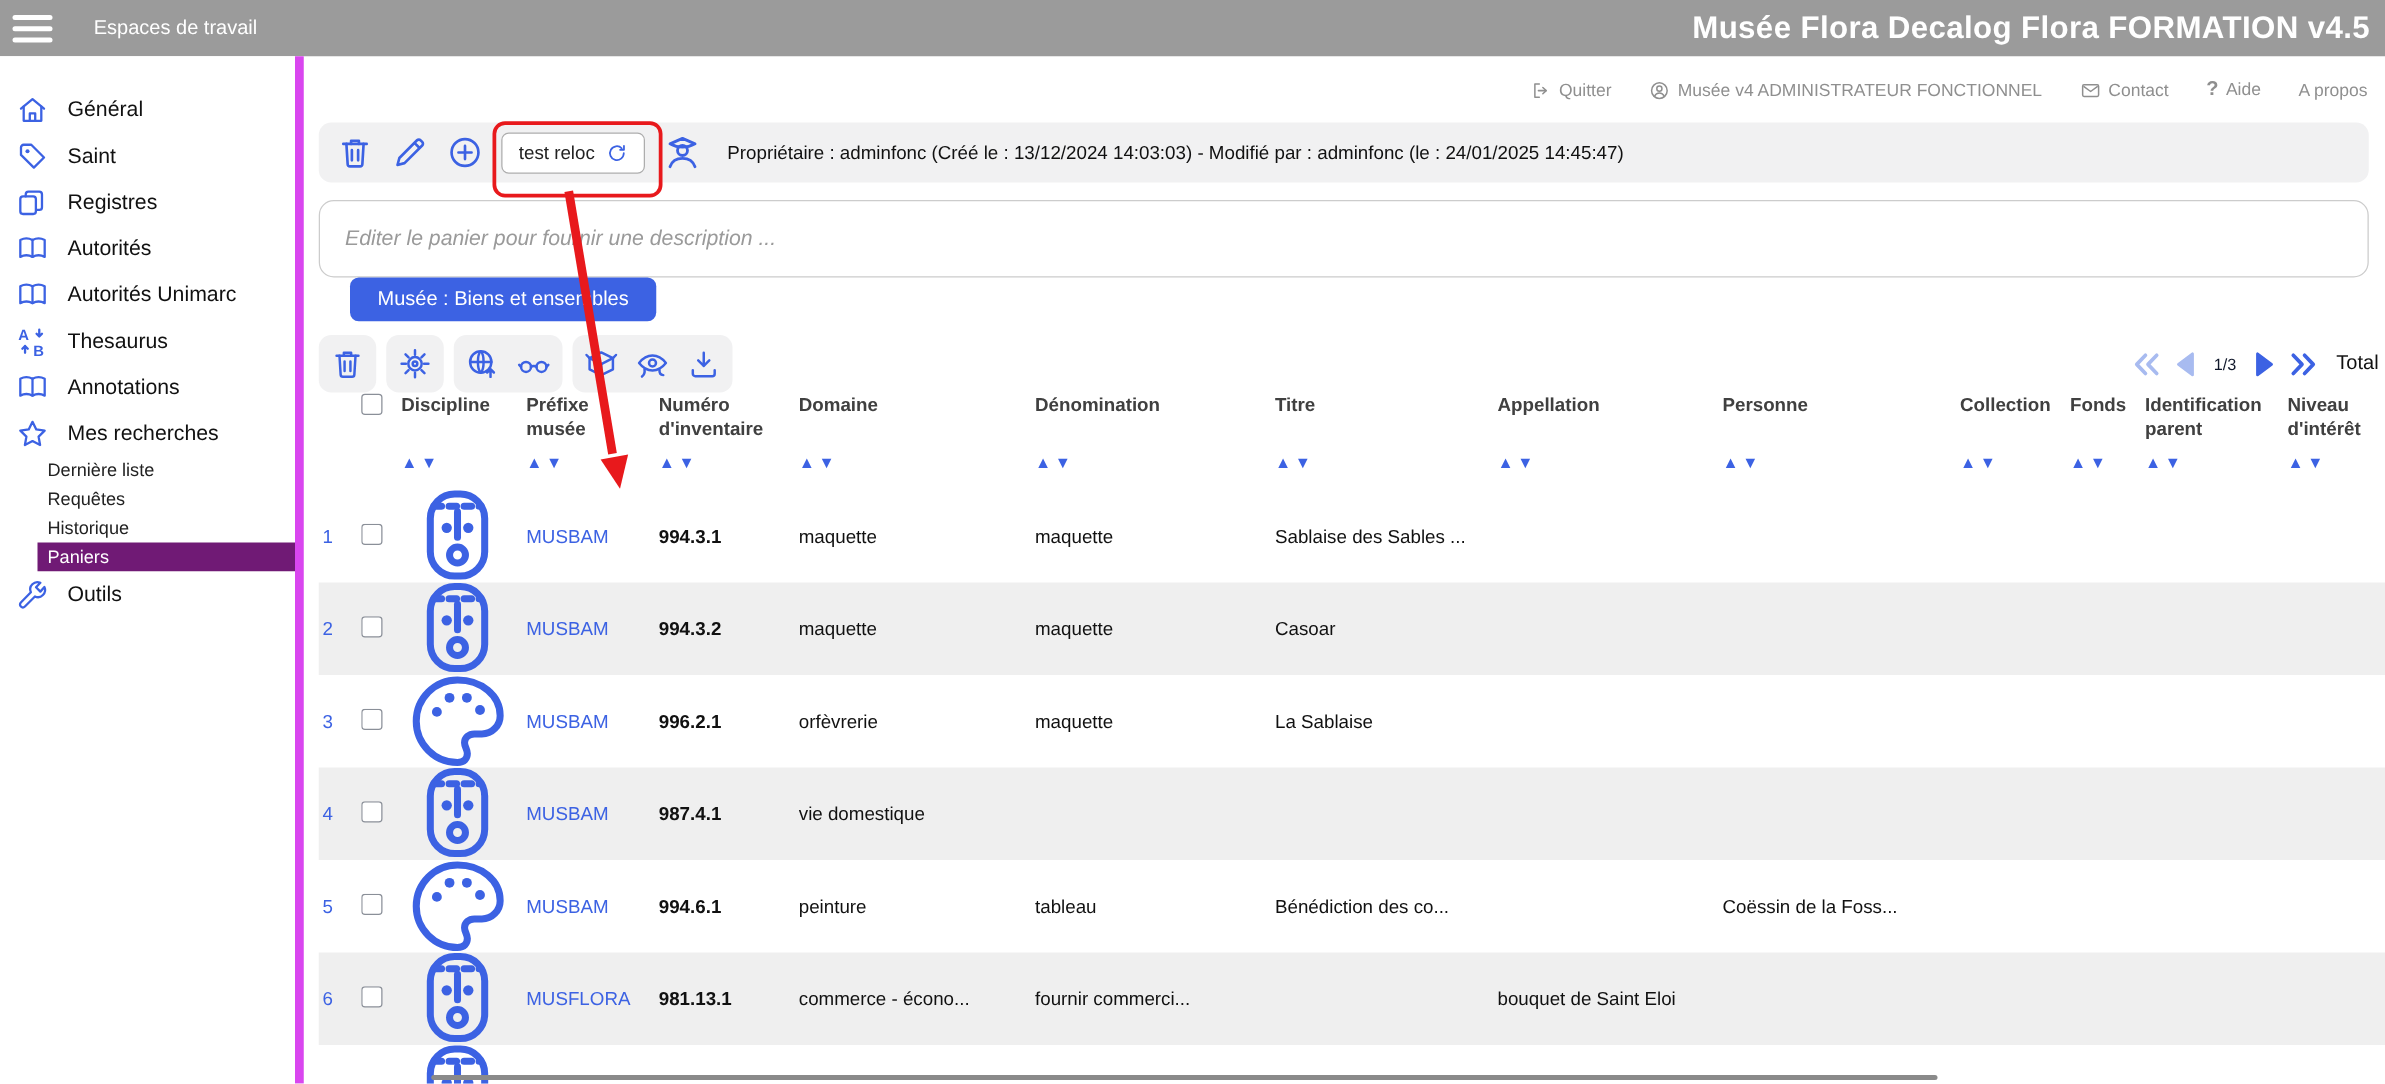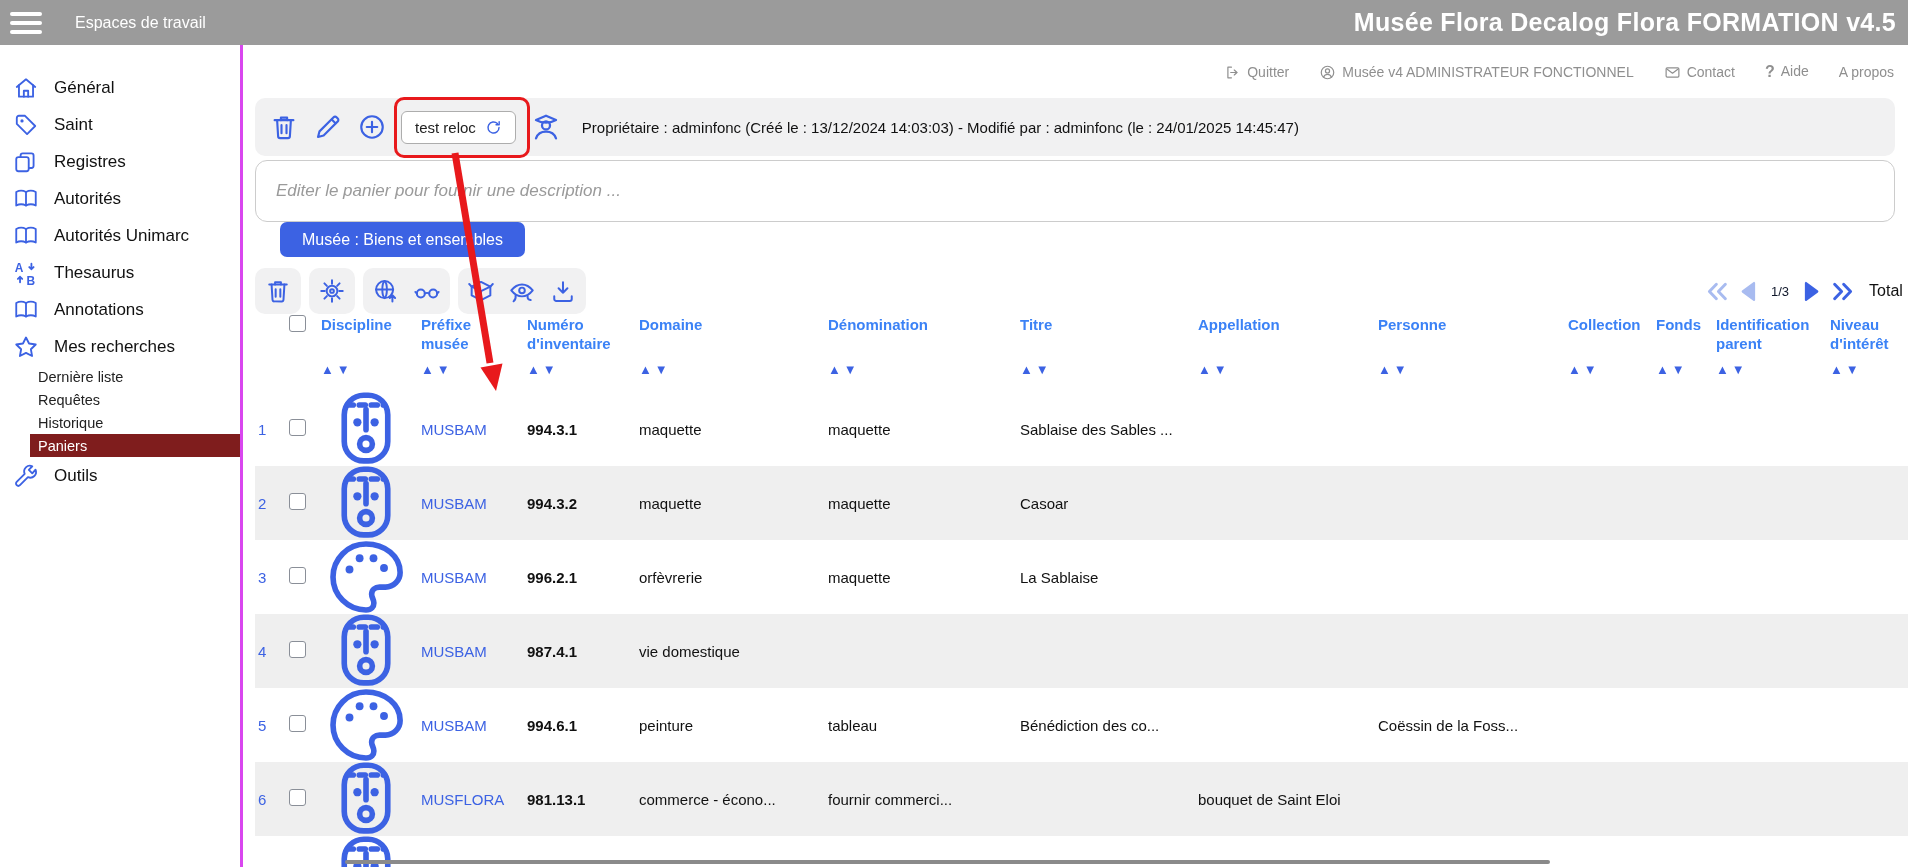--- a/index.html
+++ b/index.html
@@ -8,45 +8,45 @@
   
   .topbar{position:absolute;left:0;top:0;right:0;height:45px;background:#9b9b9b;color:#fff;
           display:flex;align-items:center;}
   .hamburger{width:32px;height:22px;margin-left:10px;display:flex;flex-direction:column;
              justify-content:space-between;cursor:pointer;}
   .hamburger i{display:block;height:4px;background:#fff;border-radius:2px;}
   .ws{margin-left:33px;font-size:16px;}
   .apptitle{margin-left:auto;margin-right:12px;font-size:25px;font-weight:bold;letter-spacing:.3px;}
   
   .sidebar{position:absolute;left:0;top:45px;bottom:0;width:243px;background:#fff;
-           border-right:3px solid #d946ef;box-sizing:border-box;}
+           border-right:7px solid #d946ef;box-sizing:border-box;}
   .sblist{padding-top:24px;}
   .sbitem{height:37px;display:flex;align-items:center;gap:15px;padding-left:13px;font-size:17px;cursor:pointer;}
   .sbitem .icn{width:26px;height:26px;color:#3c62e3;flex:0 0 26px;}
   .sbsub{height:23px;display:flex;align-items:center;font-size:14.5px;color:#222;
          margin-left:30px;padding-left:8px;cursor:pointer;}
-  .sbsub.sel{background:#7f1d1d;color:#fff;}
+  .sbsub.sel{background:#701a75;color:#fff;}
   .icn svg{width:100%;height:100%;display:block;}
   
   .logo{position:absolute;left:14px;top:460px;width:220px;height:120px;}
   .petals{position:absolute;left:2px;top:0;}
   .logotext{position:absolute;left:64px;top:32px;white-space:nowrap;}
   .flora{font-size:17.5px;font-weight:bold;color:#f26d5f;letter-spacing:.4px;}
   .soft{font-size:17.5px;font-weight:bold;color:#2b2d6e;letter-spacing:.4px;}
   .tagline{display:flex;align-items:center;gap:6px;margin-top:5px;margin-left:-17px;
            font-size:10.5px;font-weight:bold;color:#2b2d6e;}
   .navy-dot{width:11px;height:11px;border-radius:50%;background:#2b2d6e;flex:0 0 11px;}
   
   .main{position:absolute;left:244px;top:45px;right:0;bottom:0;}
   .navlinks{position:absolute;top:18px;right:14px;display:flex;align-items:center;gap:30px;
             font-size:14px;color:#8f8f8f;}
   .navlink{display:flex;align-items:flex-start;gap:6px;cursor:pointer;white-space:nowrap;}
   .navlink .icn{width:17px;height:17px;color:#8f8f8f;}
   .qmark{font-size:16px;font-weight:bold;}
-  .toolbar1{position:absolute;left:11px;right:13px;top:53px;height:58px;background:#f1f1f2;
+  .toolbar1{position:absolute;left:11px;right:13px;top:53px;height:48px;background:#f1f1f2;
             border-radius:10px;display:flex;align-items:center;gap:14px;padding:0 14px;box-sizing:border-box;}
   .toolbar1 > .icn{width:30px;height:30px;color:#3c62e3;cursor:pointer;}
   .basketname{display:inline-flex;align-items:center;gap:9px;background:#fff;border:1px solid #adadad;
               border-radius:6px;padding:7px 13px;font-size:15px;color:#222;cursor:pointer;
               font-family:"Liberation Sans",sans-serif;}
   .basketname .icn{width:17px;height:17px;color:#3c62e3;}
   .meta{font-size:15px;color:#111;margin-left:6px;white-space:nowrap;}
   .desc{position:absolute;left:11px;right:13px;top:115px;height:62px;border:1px solid #ccc;
         border-radius:12px;box-sizing:border-box;padding:0 20px;font-size:17px;font-style:italic;
         font-family:"Liberation Sans",sans-serif;color:#333;outline:none;}
@@ -60,21 +60,21 @@
   .pagination{position:absolute;top:223px;right:-26px;height:46px;display:flex;align-items:center;gap:5px;}
   .pg{width:27px;height:27px;cursor:pointer;}
   .pg.lt{color:#a8bbf0;}
   .pg.rt{color:#3c62e3;}
   .pgnum{font-size:13px;color:#0f172a;margin:0 3px;}
   .pgtotal{font-size:16px;color:#111;margin-left:8px;white-space:nowrap;}
   
   .grid{display:grid;grid-template-columns:34px 32px 100px 106px 112px 189px 192px 178px 180px 190px 88px 60px 114px 80px;}
   .thead{position:absolute;left:11px;top:270px;width:1655px;}
   .hcol{display:flex;flex-direction:column;padding-right:6px;box-sizing:border-box;}
-  .hlabel{font-size:15px;font-weight:bold;color:#3b82f6;line-height:19px;min-height:41px;}
+  .hlabel{font-size:15px;font-weight:bold;color:#404040;line-height:19px;min-height:41px;}
   .sort{margin-top:6px;color:#3c62e3;font-size:13px;letter-spacing:3px;cursor:pointer;}
   .tbody{position:absolute;left:11px;top:347px;width:1655px;}
   .trow{height:74px;align-items:center;}
   .trow:nth-child(even){background:#efefef;}
   .cell{font-size:15px;white-space:nowrap;overflow:hidden;padding-right:10px;box-sizing:border-box;}
   .rownum{color:#3c62e3;padding-left:3px;cursor:pointer;}
   .linkcell{color:#3c62e3;cursor:pointer;}
   .boldcell{font-weight:bold;}
   .disc .icn{width:28px;height:28px;color:#3c62e3;}
   input[type=checkbox]{appearance:none;-webkit-appearance:none;width:17px;height:17px;border:1.5px solid #8a8f98;

